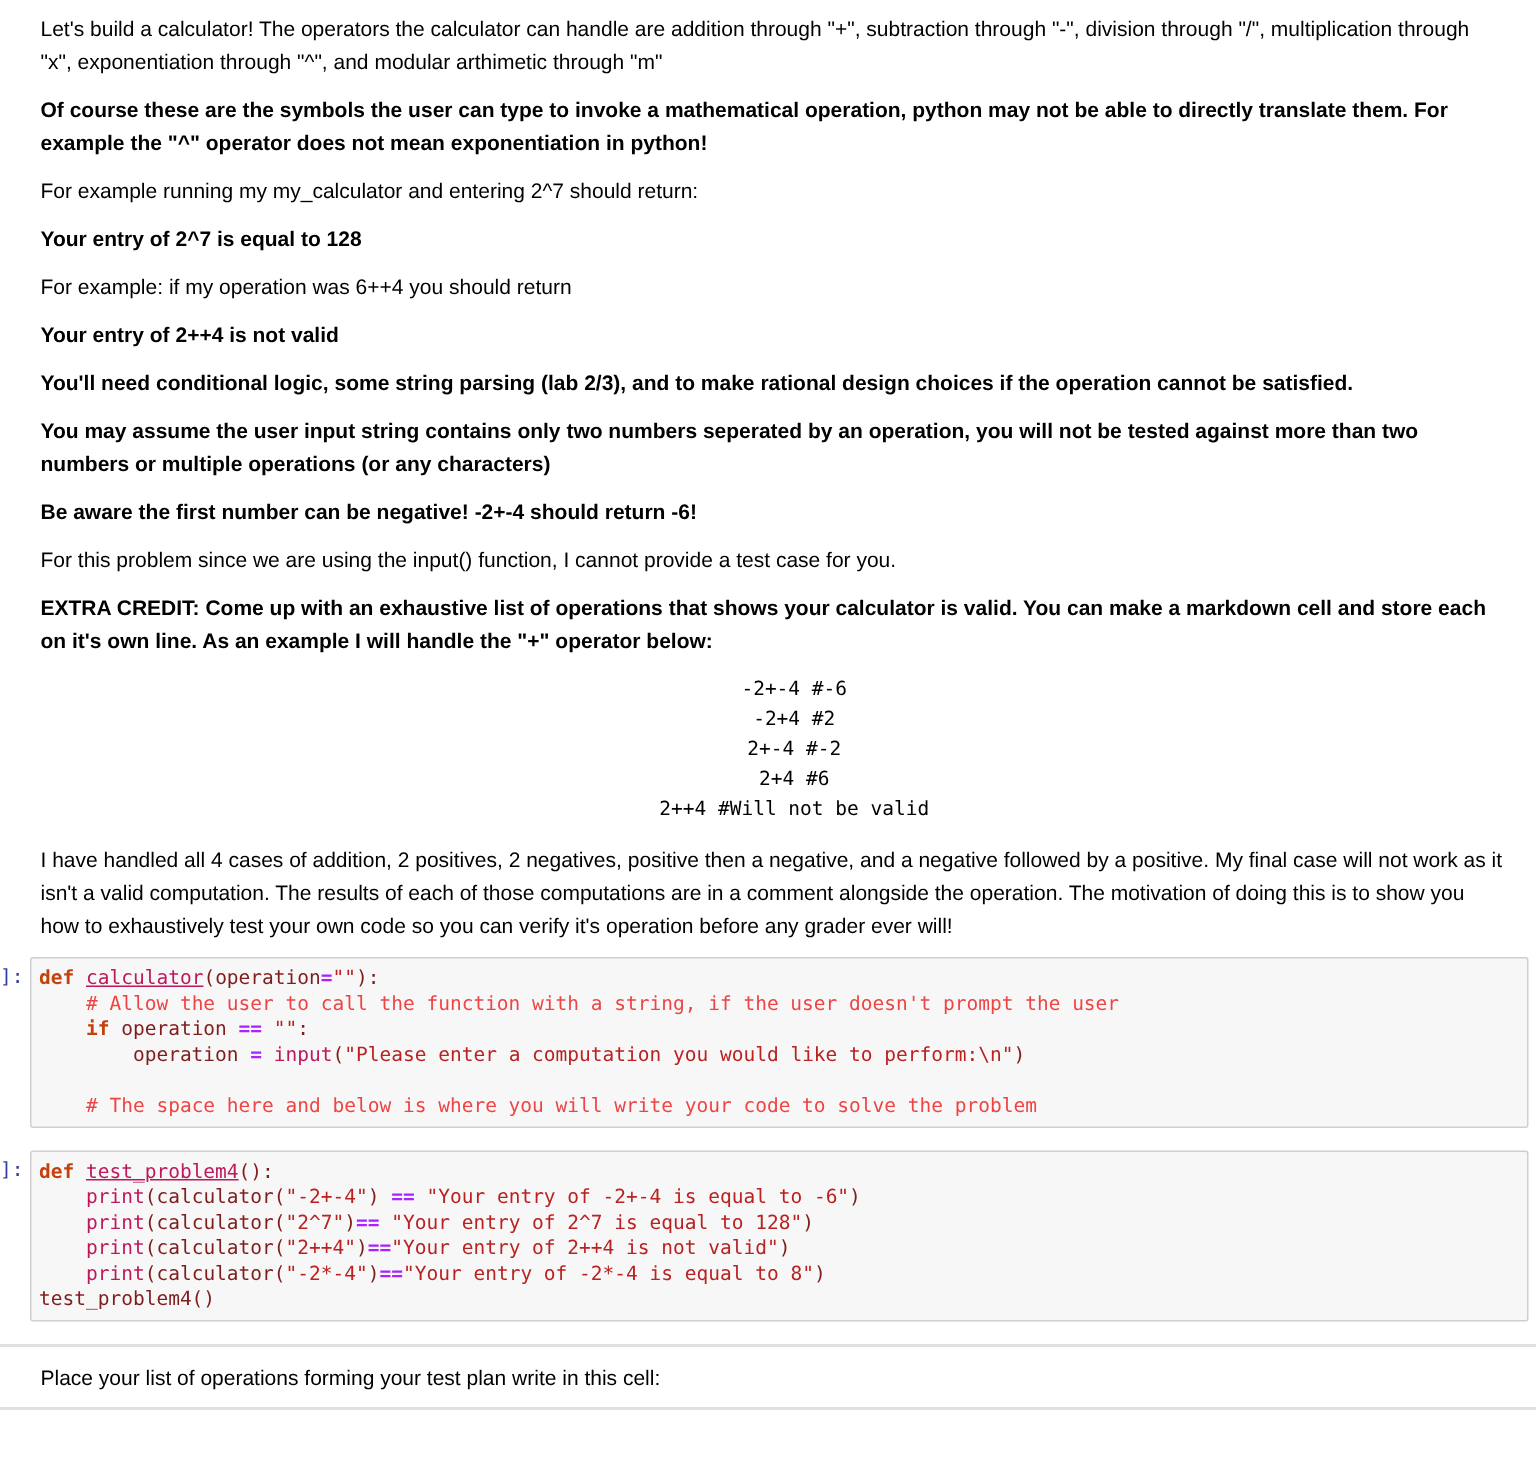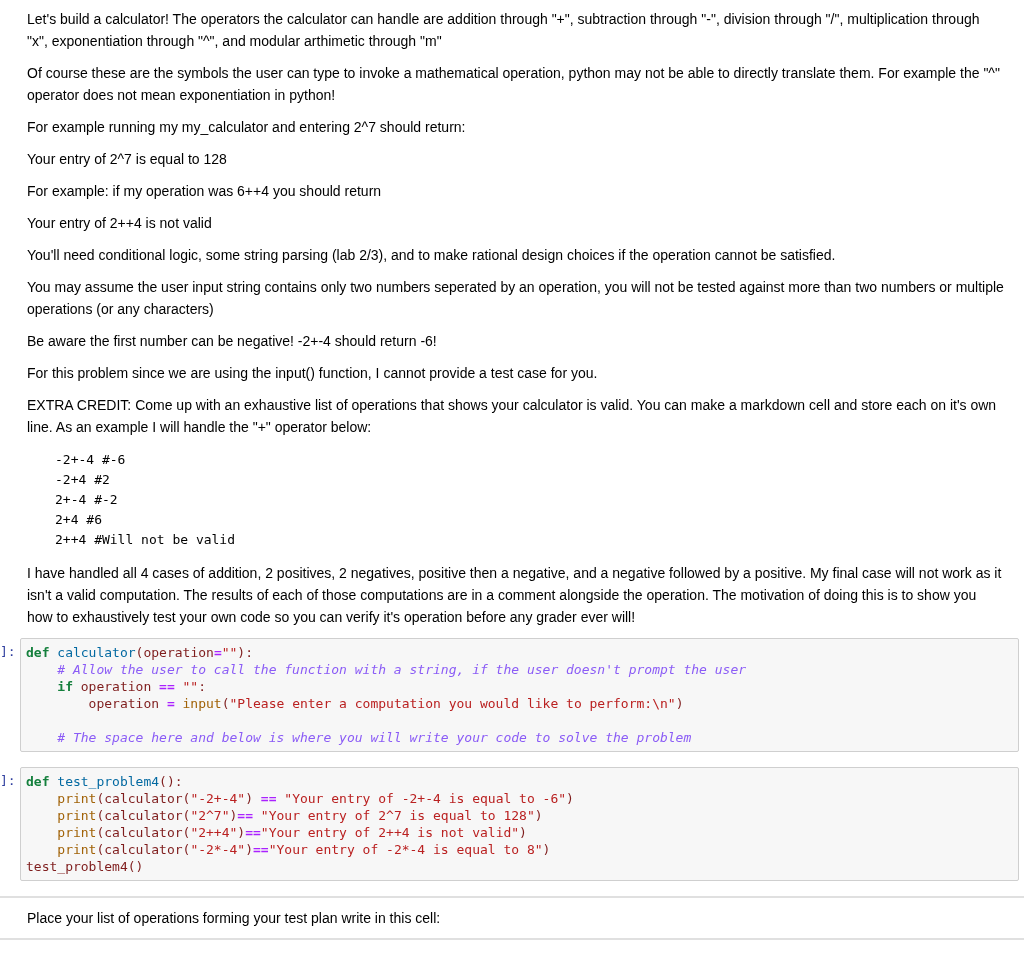--- a/index.html
+++ b/index.html
@@ -7,50 +7,50 @@
   body {
     width: 1024px; height: 977px; overflow: hidden;
     background: #ffffff; color: #000;
     font-family: "Liberation Sans", sans-serif; font-size: 14px;
   }
   .notebook { padding-top: 8px; }
 
   
   .markdown { margin: 0 20px 0 27px; }
   .markdown p { margin: 0 0 10px 0; line-height: 22px; }
-  .markdown p.bold { font-weight: normal; }
+  .markdown p.bold { font-weight: bold; }
   .markdown pre {
     font-family: "DejaVu Sans Mono", "Liberation Mono", monospace;
     font-size: 13px; line-height: 20px;
-    margin: 12px 0 12px 28px; white-space: pre;
+    margin: 12px 0 12px 28px; white-space: pre; text-align: center;
   }
 
   
   .code-cell { display: flex; align-items: stretch; margin: 0 5px 15px 0; }
   .prompt {
     flex: none; width: 20px; padding-top: 6px;
     font-family: "DejaVu Sans Mono", "Liberation Mono", monospace;
     font-size: 13px; color: #303F9F; text-align: left;
     overflow: hidden; white-space: nowrap;
   }
   .input-area {
     flex: 1; background: #f7f7f7;
     border: 1px solid #cfcfcf; border-radius: 2px;
     padding: 5px 5px;
   }
   .code-line {
     font-family: "DejaVu Sans Mono", "Liberation Mono", monospace;
     font-size: 13px; line-height: 17px; min-height: 17px; white-space: pre;
   }
-  .tok-kw { color: #15803d; font-weight: bold; }
-  .tok-fn { color: #0369a1; }
-  .tok-bi { color: #a16207; }
+  .tok-kw { color: #c2410c; font-weight: bold; }
+  .tok-fn { color: #be185d; text-decoration: underline; }
+  .tok-bi { color: #be185d; }
   .tok-st { color: #BA2121; }
   .tok-op { color: #AA22FF; font-weight: bold; }
-  .tok-cm { color: #8b5cf6; font-style: italic; }
+  .tok-cm { color: #ef4444; }
   .tok-pl { color: #7f1d1d; }
 
   .divider { height: 2px; background: #e0e0e0; }
   .bottom-md p { margin: 9px 20px 9px 27px; line-height: 22px; }
 </style>
 </head>
 <body>
 
 <div class="notebook">
 

